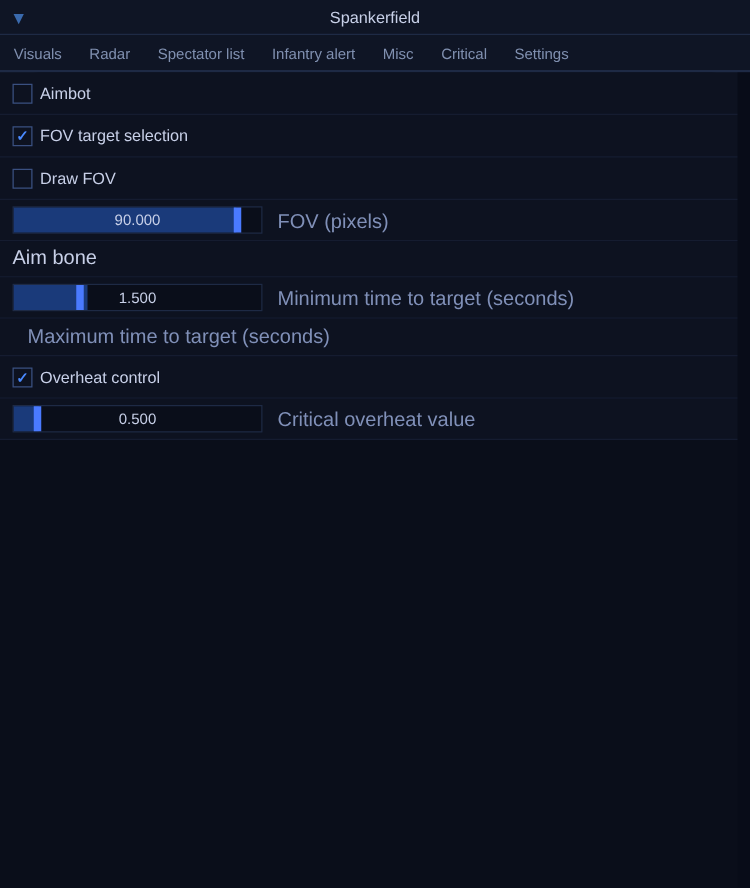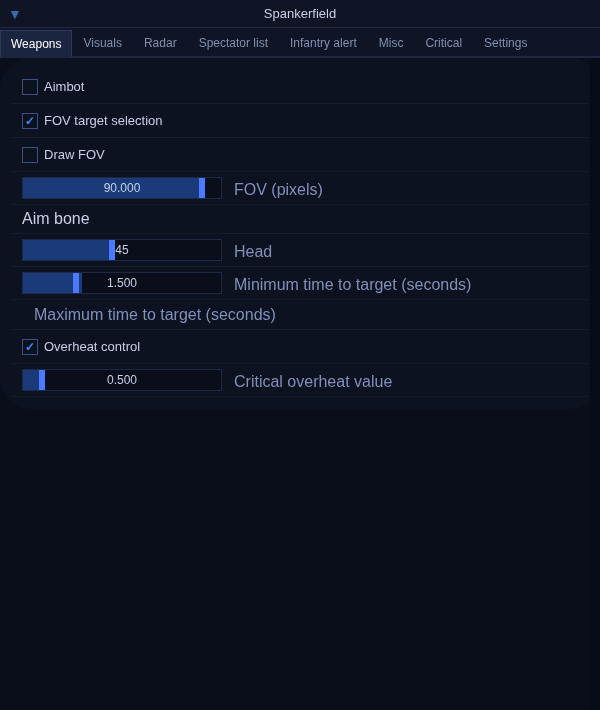--- a/index.html
+++ b/index.html
@@ -59,21 +59,21 @@
       background: #1a2540;
       color: #ffffff;
       border-color: #2a3a5a;
       border-bottom: 2px solid #1a2540;
       margin-bottom: -2px;
     }
 
     
     .content {
       background: #0d1220;
-      padding: 12px;
+      padding: 0;
       border-radius: 31px;
     }
 
     
     .row {
       display: flex;
       align-items: center;
       padding: 6px 10px;
       border-bottom: 1px solid #151c30;
       min-height: 34px;
@@ -175,21 +175,20 @@
   </style>
 </head>
 <body>
 
 <div class="title-bar">
   <span class="title-bar-arrow">▼</span>
   <span class="title-bar-text">Spankerfield</span>
 </div>
 
 <div class="tab-bar">
-  <div class="tab active">Weapons</div>
   <div class="tab">Visuals</div>
   <div class="tab">Radar</div>
   <div class="tab">Spectator list</div>
   <div class="tab">Infantry alert</div>
   <div class="tab">Misc</div>
   <div class="tab">Critical</div>
   <div class="tab">Settings</div>
 </div>
 
 <div class="content">
@@ -219,28 +218,20 @@
     <div class="slider-container">
       <div class="slider-fill" style="width: 90%;"></div>
       <div class="slider-thumb" style="left: 176px;"></div>
       <span class="slider-value">90.000</span>
     </div>
     <span class="slider-label">FOV (pixels)</span>
   </div>
 
   <div class="section-divider">Aim bone</div>
 
-  <div class="slider-row">
-    <div class="slider-container">
-      <div class="slider-fill" style="width: 45%;"></div>
-      <div class="slider-thumb" style="left: 86px;"></div>
-      <span class="slider-value">45</span>
-    </div>
-    <span class="slider-label">Head</span>
-  </div>
 
 
   <div class="slider-row">
     <div class="slider-container">
       <div class="slider-fill" style="width: 30%;"></div>
       <div class="slider-thumb" style="left: 50px;"></div>
       <span class="slider-value">1.500</span>
     </div>
     <span class="slider-label">Minimum time to target (seconds)</span>
   </div>

